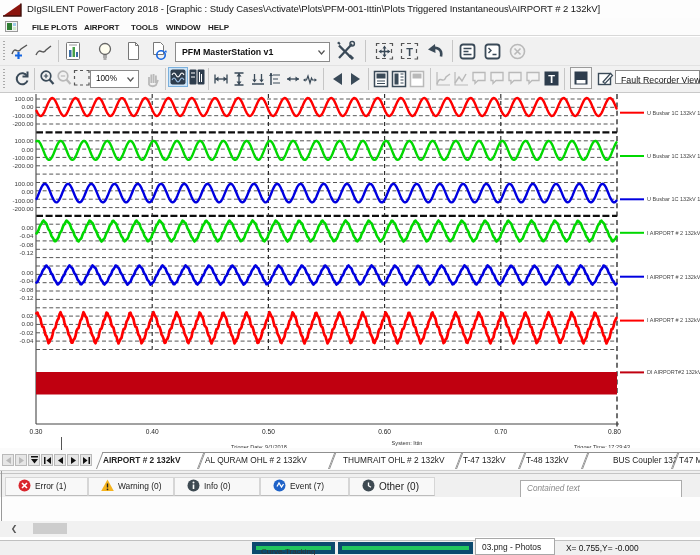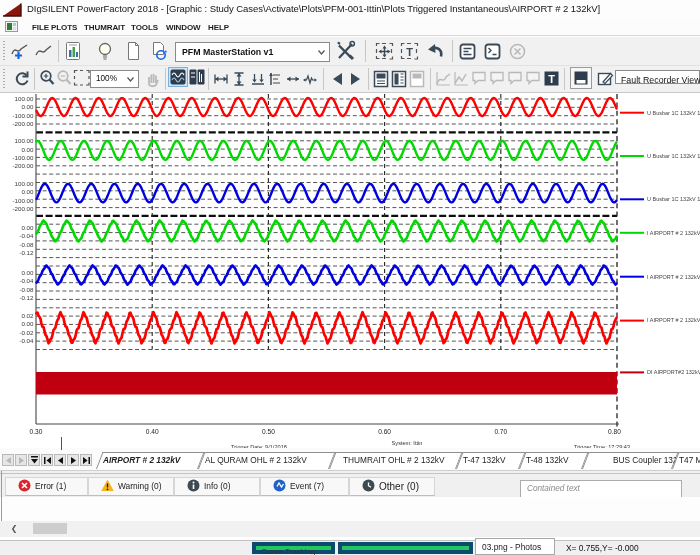--- a/index.html
+++ b/index.html
@@ -38,21 +38,21 @@
 
 <div class="abs menubar"></div>
 <svg class="abs" style="left:5px;top:21px" width="13" height="11">
     <rect x="0.5" y="0.5" width="12" height="10" fill="#f4f4f4" stroke="#9a9a9a"></rect>
     <rect x="2" y="2" width="5" height="7" fill="#2e7d32"></rect>
     <rect x="8" y="2" width="3" height="3" fill="#9ecbe8"></rect>
     <rect x="8" y="6" width="3" height="3" fill="#cfe8cf"></rect>
   </svg>
 <div class="abs menu-item" style="left:32px">FILE</div>
 <div class="abs menu-item" style="left:51px">PLOTS</div>
-<div class="abs menu-item" style="left:84px">THUMRAIT</div>
+<div class="abs menu-item" style="left:84px">AIRPORT</div>
 <div class="abs menu-item" style="left:131px">TOOLS</div>
 <div class="abs menu-item" style="left:166px">WINDOW</div>
 <div class="abs menu-item" style="left:208px">HELP</div>
 
 <div class="abs toolbar1"></div>
 <div class="abs grip" style="left:3px;top:41px;height:20px"></div>
 <svg class="abs" style="left:10px;top:42px" width="19" height="19" viewBox="0 0 19 19">
     <path d="M2,12 C5,3 8,13 11,7 L17,3" stroke="#555" stroke-width="1.4" fill="none"></path>
     <path d="M5,13.5 h7 M8.5,10 v7" stroke="#1565e0" stroke-width="2.2"></path>
   </svg>
@@ -339,21 +339,21 @@
 <div class="abs navbtn" style="left:67px"></div>
 <svg class="abs" style="left:67.5px;top:455px" width="11" height="11" viewBox="0 0 11 11">
     <path d="M3,2 L8,5.5 L3,9 z" fill="#111"></path>
   </svg>
 <div class="abs navbtn" style="left:80px"></div>
 <svg class="abs" style="left:80.5px;top:455px" width="11" height="11" viewBox="0 0 11 11">
     <path d="M7.5,2 v7 H9 v-7 z" fill="#111"></path>
     <path d="M2,2 L6.5,5.5 L2,9 z" fill="#111"></path>
   </svg>
 <div class="abs tab" style="left:96px;width:102px;background:#fff"></div>
-<div class="abs tab-label" style="left:103px;font-weight:700;font-style:italic;">AIRPORT # 2 132kV</div>
+<div class="abs tab-label" style="left:103px;font-weight:700;">AIRPORT # 2 132kV</div>
 <div class="abs tab" style="left:198px;width:131px;background:#fff"></div>
 <div class="abs tab-label" style="left:205px;">AL QURAM OHL # 2 132kV</div>
 <div class="abs tab" style="left:329px;width:127px;background:#fff"></div>
 <div class="abs tab-label" style="left:336px;margin-left:7px;">THUMRAIT OHL # 2 132kV</div>
 <div class="abs tab" style="left:456px;width:63px;background:#fff"></div>
 <div class="abs tab-label" style="left:463px;">T-47 132kV</div>
 <div class="abs tab" style="left:519px;width:63px;background:#fff"></div>
 <div class="abs tab-label" style="left:526px;">T-48 132kV</div>
 <div class="abs tab" style="left:582px;width:90px;background:#fff"></div>
 <div class="abs tab-label" style="left:589px;padding-left:24px;">BUS Coupler 132kV</div>

